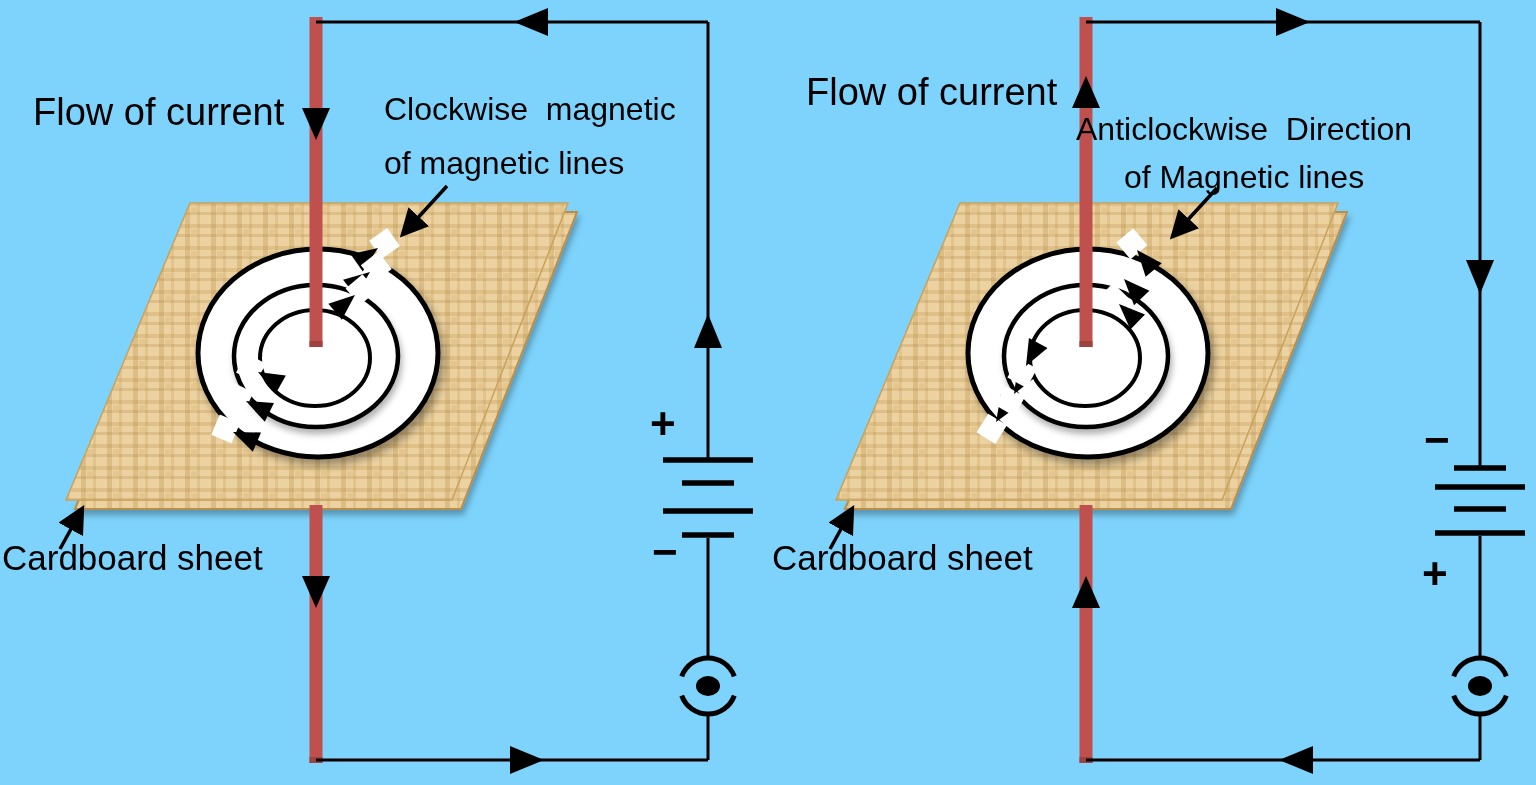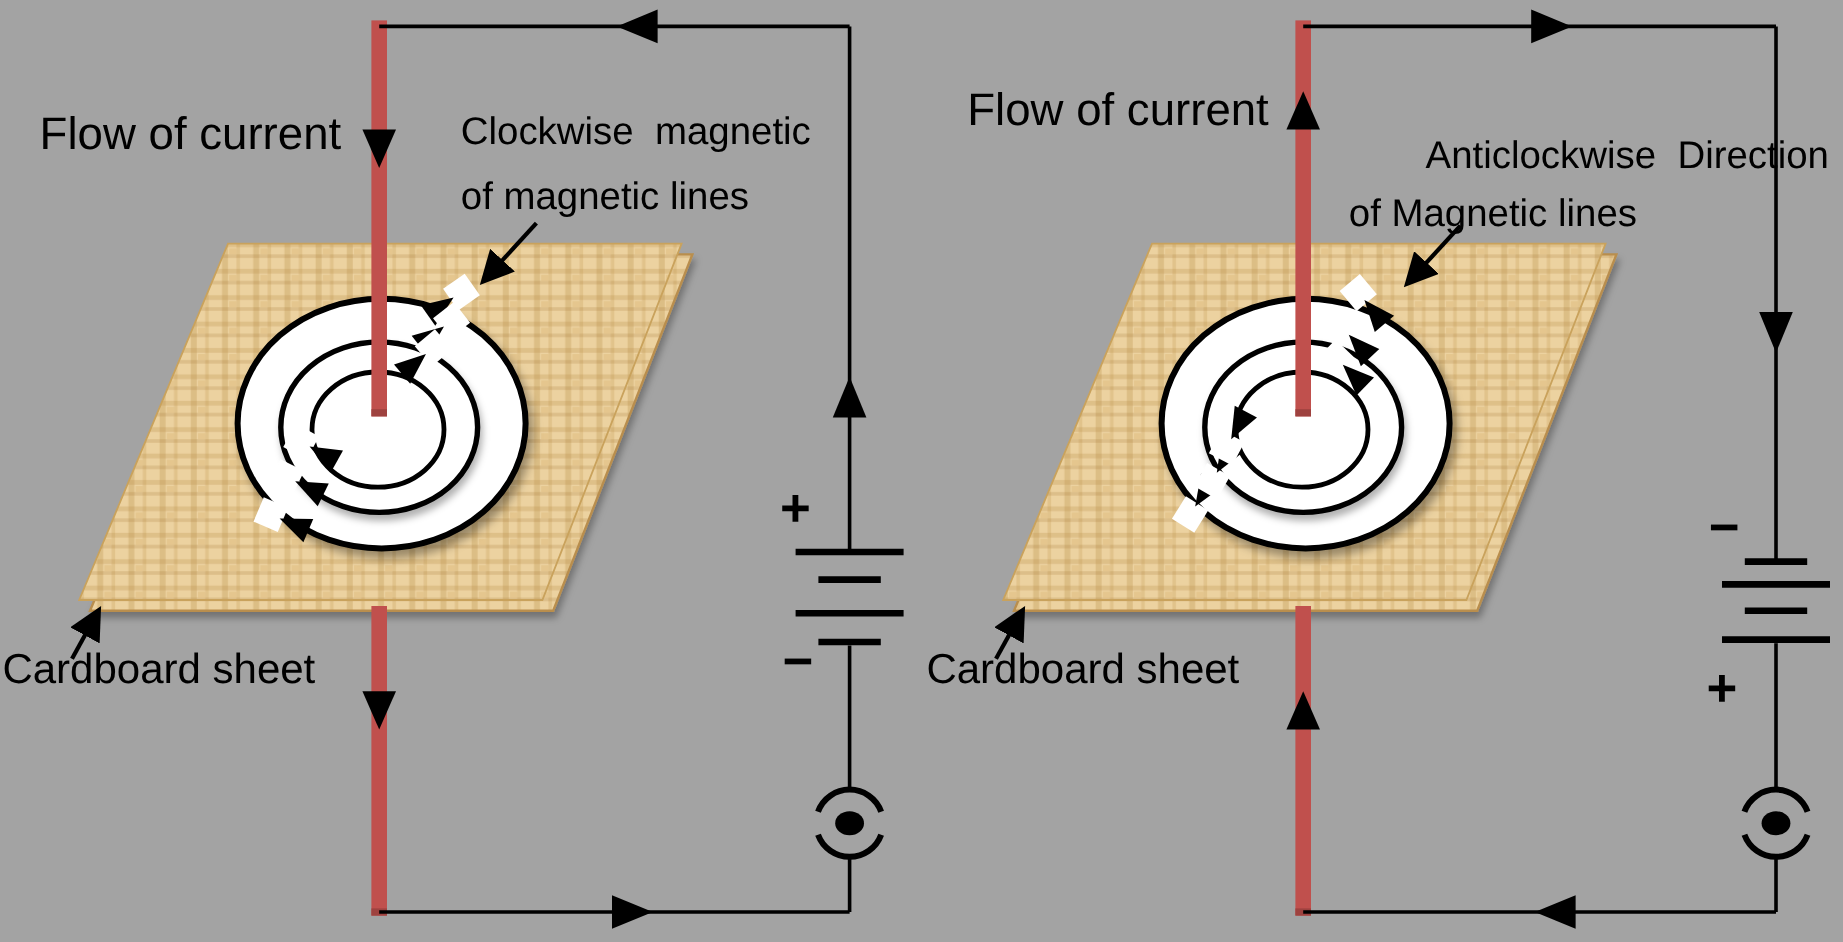--- a/index.html
+++ b/index.html
@@ -1,16 +1,16 @@
 <!DOCTYPE html>
 <html style="--color-wire_red: #c0504d; --color-wire_red_tip: #9e423f; --color-cardboard: #ecd2a0; --color-cardboard_edge: #c9a25c; --color-ink: #000000; --color-paper: #ffffff;"><head>
 <meta charset="utf-8">
 <style>
   html,body{margin:0;padding:0;background:#ffffff;}
-  #stage{position:relative;width:1536px;height:785px;background:#a3a3a3;overflow:hidden;
+  #stage{position:relative;width:1536px;height:785px;background:#7dd3fc;overflow:hidden;
          font-family:"Liberation Sans", sans-serif;color:#000;}
   #diagram-svg{position:absolute;left:0;top:0;}
   .lbl{position:absolute;white-space:pre;color:#000;line-height:1.1;}
   .lbl-big{font-size:38px;}
   .lbl-card{font-size:35px;}
   .lbl-dir{font-size:32px;}
   .sign{position:absolute;font-size:44px;font-weight:bold;line-height:1;}
 </style>
 </head>
 <body>
@@ -188,19 +188,19 @@
 </svg>
 
   <div class="lbl lbl-big" style="left:33px;top:92px">Flow of current</div>
   <div class="lbl lbl-dir" style="left:384px;top:92px">Clockwise  magnetic</div>
   <div class="lbl lbl-dir" style="left:384px;top:146px">of magnetic lines</div>
   <div class="lbl lbl-card" style="left:2px;top:539px">Cardboard sheet</div>
   <div class="sign" style="left:650px;top:402px">+</div>
   <div class="sign" style="left:652px;top:530px">−</div>
 
   <div class="lbl lbl-big" style="left:806px;top:72px">Flow of current</div>
-  <div class="lbl lbl-dir" style="left:1188px;top:112px">Anticlockwise  Direction</div>
+  <div class="lbl lbl-dir" style="left:1076px;top:112px">Anticlockwise  Direction</div>
   <div class="lbl lbl-dir" style="left:1124px;top:160px">of Magnetic lines</div>
   <div class="lbl lbl-card" style="left:772px;top:539px">Cardboard sheet</div>
   <div class="sign" style="left:1424px;top:418px">−</div>
   <div class="sign" style="left:1422px;top:552px">+</div>
 
 </div>
 
 </body></html>

